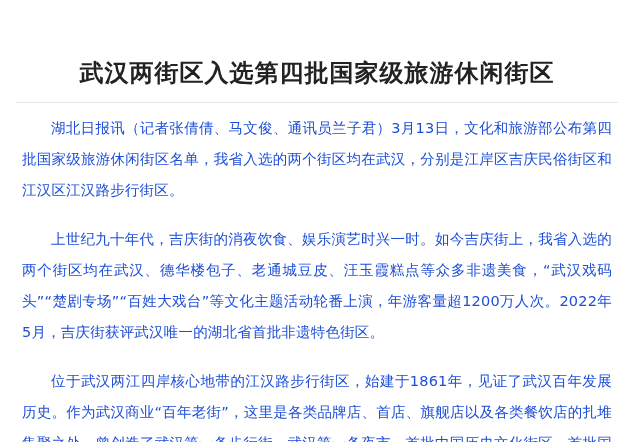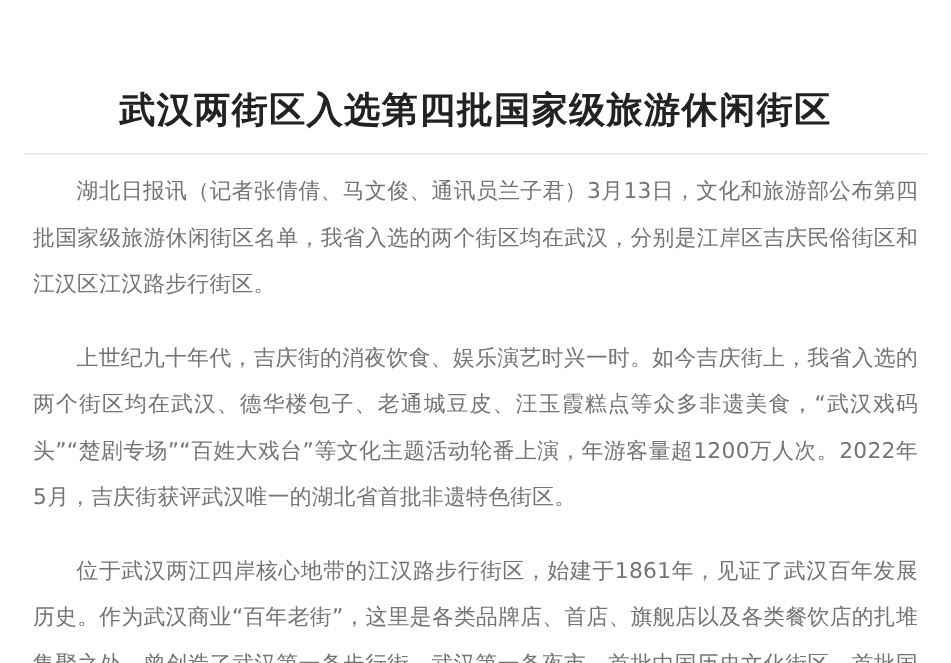--- a/index.html
+++ b/index.html
@@ -36,21 +36,21 @@
     background: #e6e6e6;
     margin: 0 16px;
   }
   .article-body {
     padding: 10px 22px 0 22px;
   }
   .article-body p {
     margin: 0 0 18px 0;
     font-size: 14.5px;
     line-height: 31px;
-    color: #737373;
+    color: #1d4ed8;
     text-align: justify;
     text-indent: 2em;
     letter-spacing: 0.2px;
   }
   .article-body p:last-child {
     margin-bottom: 0;
   }
 </style>
 </head>
 <body>

